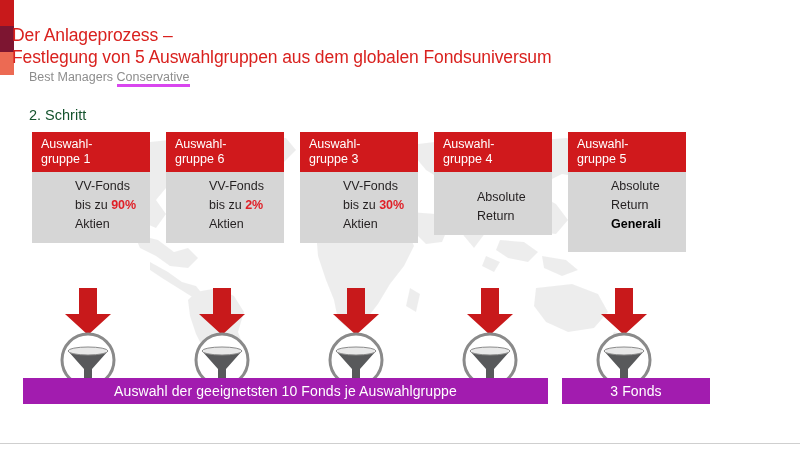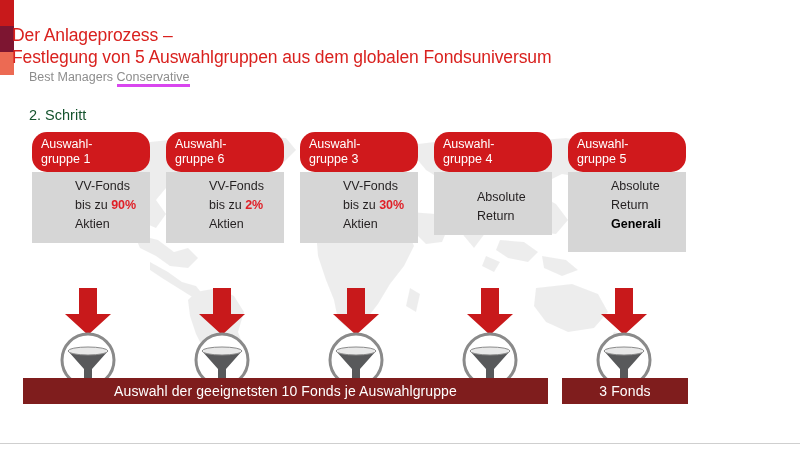--- a/index.html
+++ b/index.html
@@ -45,21 +45,21 @@
     position:absolute;left:38px;top:136px;width:610px;height:240px;
     opacity:.45;pointer-events:none;
   }
   .worldmap svg{display:block;width:100%;height:100%;}
 
   
   .card{position:absolute;top:132px;width:118px;}
   .card .head{
     position:relative;height:40px;background:#d0191c;
     color:#ffffff;font-size:12.5px;line-height:15px;
-    padding:5px 0 0 9px;box-sizing:border-box;border-radius:15px;
+    padding:5px 0 0 9px;box-sizing:border-box;
   }
   .card .head .notch{
     position:absolute;left:22px;top:40px;width:0;height:0;
     border-left:17px solid transparent;border-right:17px solid transparent;
     border-top:23px solid #d0191c;
   }
   .card .body{
     position:relative;background:#d6d6d6;
     min-height:61px;
     color:#231f20;font-size:12.5px;line-height:19px;
@@ -80,26 +80,26 @@
   .funnel svg{display:block;width:58px;height:58px;}
 
   .u1{left:63px;}  .f1{left:59px;}
   .u2{left:197px;} .f2{left:193px;}
   .u3{left:331px;} .f3{left:327px;}
   .u4{left:465px;} .f4{left:461px;}
   .u5{left:599px;} .f5{left:595px;}
 
   
   .banner{
-    position:absolute;top:378px;height:26px;background:#7f1d1d;
+    position:absolute;top:378px;height:26px;background:#a21caf;
     color:#ffffff;font-size:14px;line-height:26px;
     text-align:center;letter-spacing:.1px;
   }
   .banner-main{left:23px;width:525px;}
-  .banner-small{left:562px;width:126px;}
+  .banner-small{left:562px;width:148px;}
 
   .baseline{
     position:absolute;left:0;top:443px;width:800px;height:1px;background:#cfcfcf;
   }
 </style>
 </head>
 <body>
 
 <div id="slide">
 

